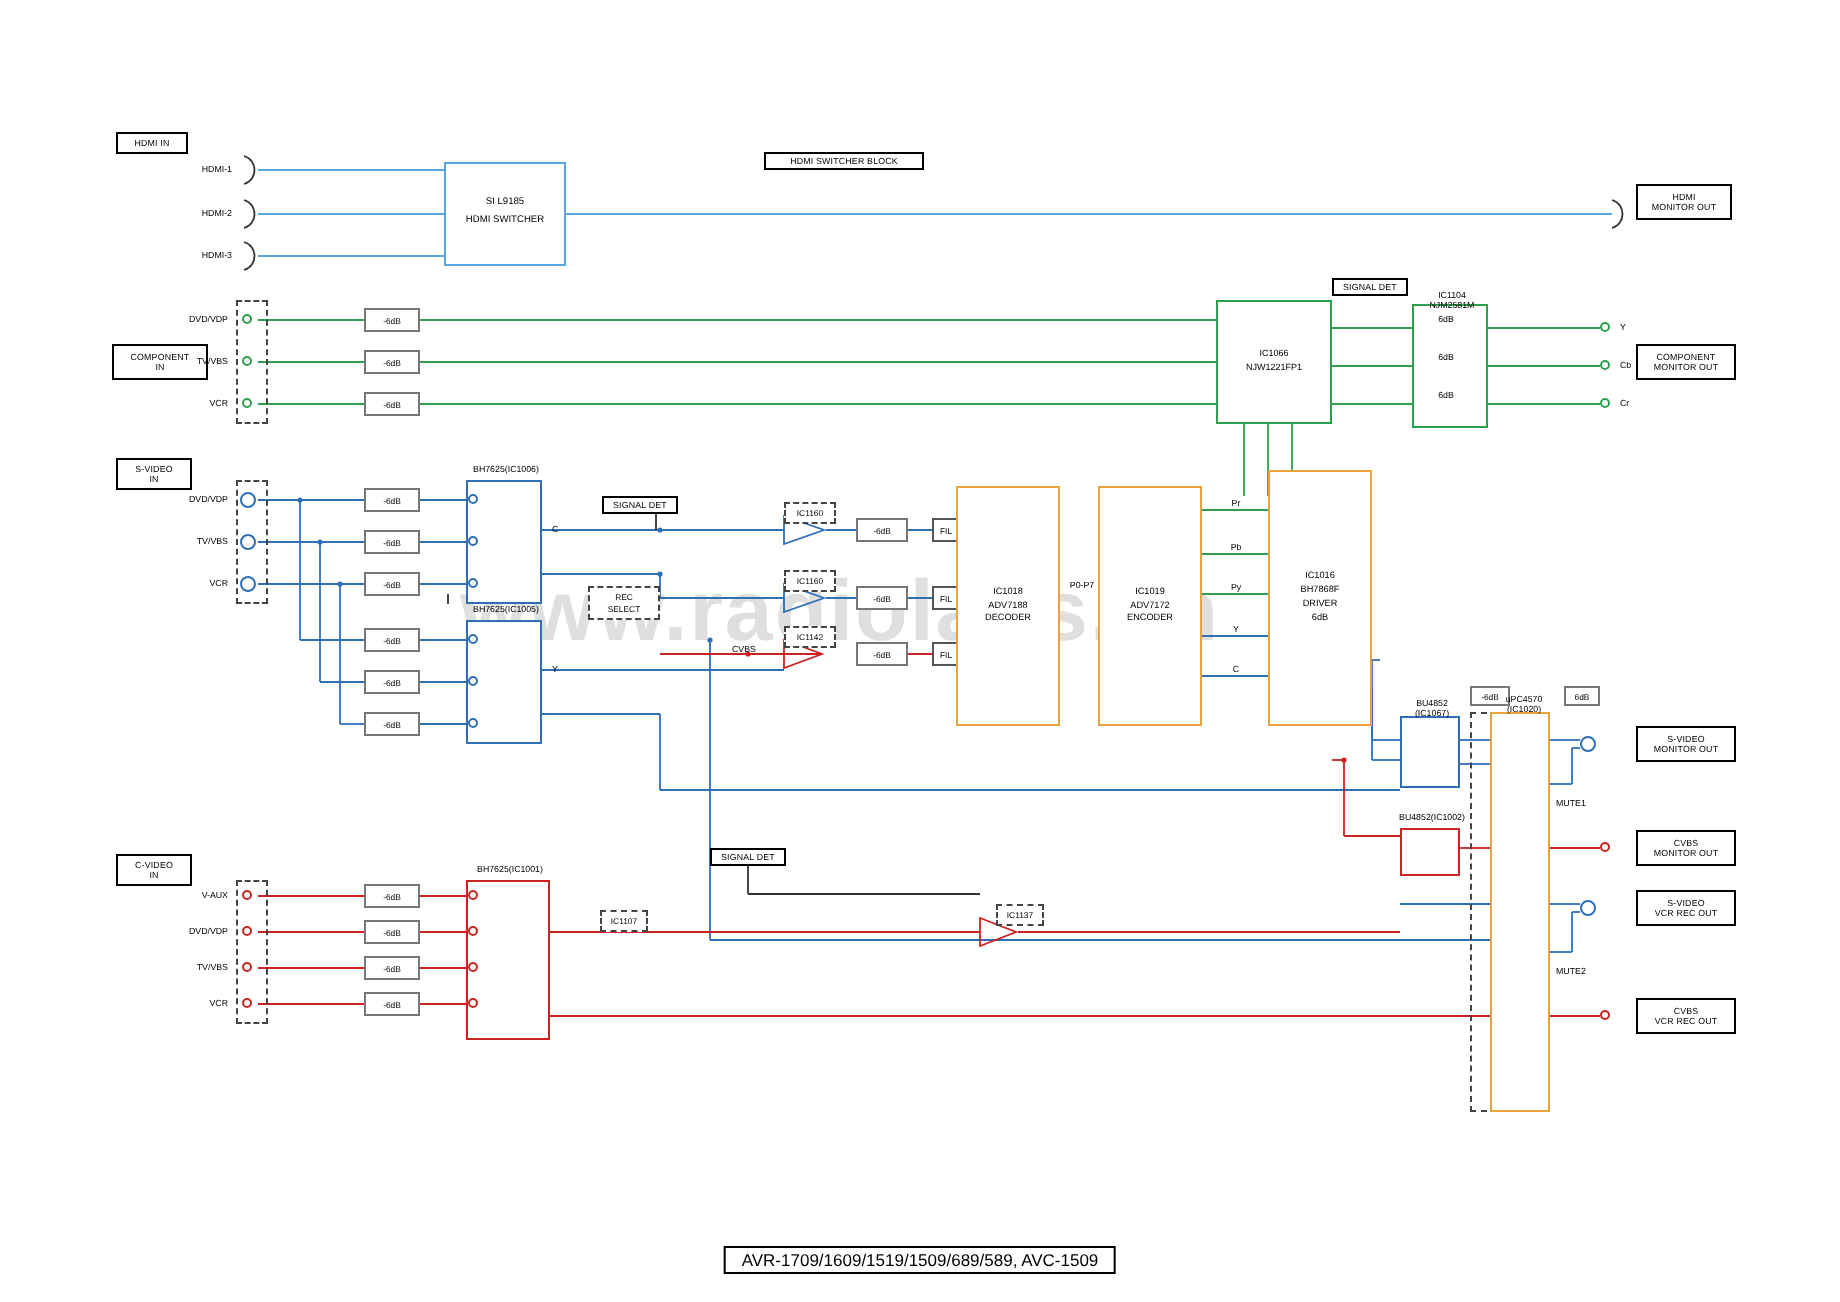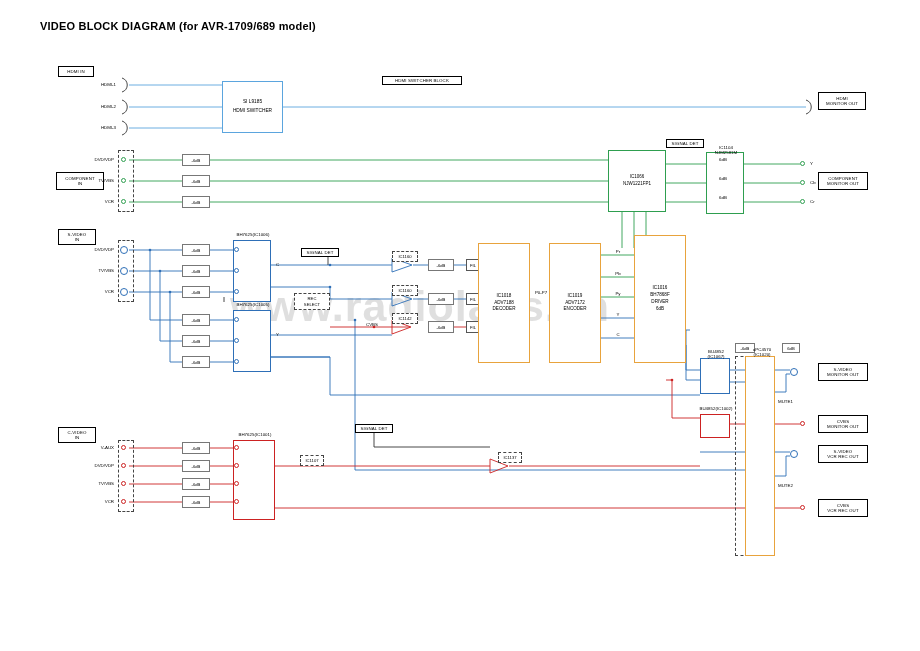--- a/index.html
+++ b/index.html
@@ -139,21 +139,20 @@
     white-space: nowrap;
   }
 
   svg.wires { position: absolute; left:0; top:0; width:920px; height:651px; z-index: 3; }
 </style>
 </head>
 <body>
 
 <div id="root">
 
-  <div class="title">VIDEO BLOCK DIAGRAM (for AVR-1709/689 model)</div>
 
   <div class="watermark">www.radiolans.cn</div>
 
   <svg class="wires" viewBox="0 0 920 651">
     <g fill="none" stroke-width="0.9">
 
       <g stroke="#5BA5DE">
         <path d="M129,85 L222,85"></path>
         <path d="M129,107 L222,107"></path>
         <path d="M129,128 L222,128"></path>
@@ -678,14 +677,15 @@
   </div>
   <div class="lbl" style="left:818px; top:445px; width:50px; height:18px; white-space:pre-line;">
     <span>S-VIDEO
 VCR REC OUT</span>
   </div>
   <div class="lbl" style="left:818px; top:499px; width:50px; height:18px; white-space:pre-line;">
     <span>CVBS
 VCR REC OUT</span>
   </div>
 
+  <div class="footer-model">AVR-1709/1609/1519/1509/689/589, AVC-1509</div>
 
 </div>
 
 </body></html>

